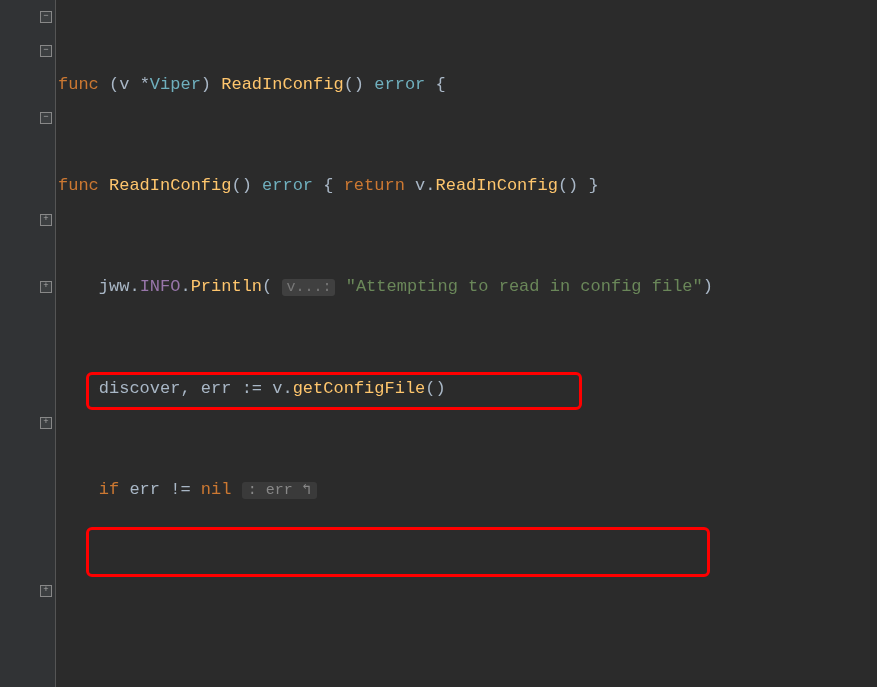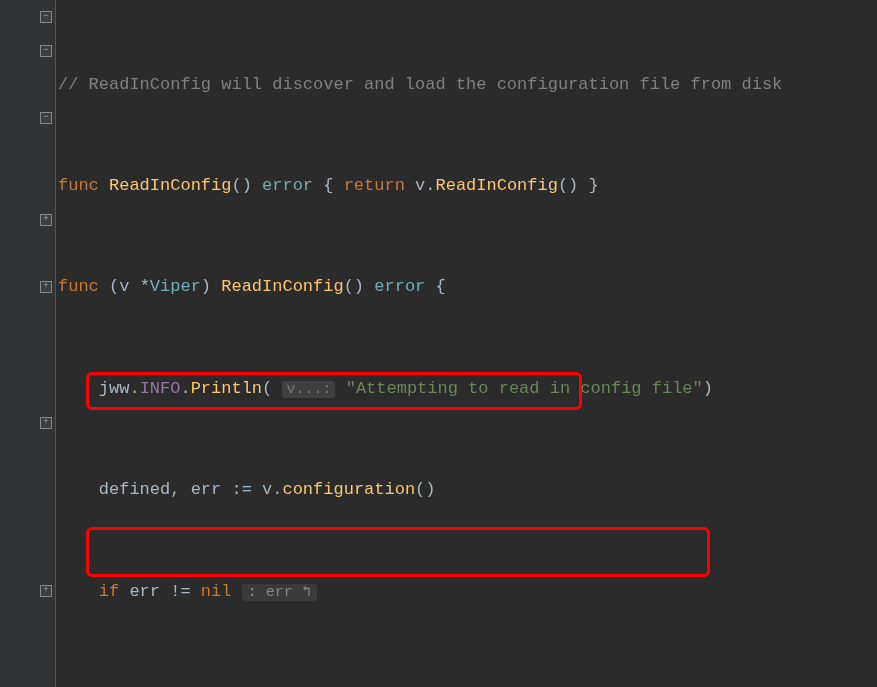--- a/index.html
+++ b/index.html
@@ -104,25 +104,24 @@
     </div>
   <div class="fold-icon" style="top:417px">
       <span>+</span>
     </div>
   <div class="fold-icon" style="top:585px">
       <span>+</span>
     </div>
 </div>
 
 <div class="code-area">
-  <div class="line"><span class="comment">// ReadInConfig will discover and load the configuration file from disk</span></div>
+  <div class="line"><span class="keyword">func</span> <span class="paren">(</span><span class="ident">v</span> <span class="op">*</span><span class="type">Viper</span><span class="paren">) </span><span class="func-name">ReadInConfig</span><span class="paren">() </span><span class="type">error</span> <span class="brace">{</span></div>
   <div class="line"><span class="keyword">func</span> <span class="func-name">ReadInConfig</span><span class="paren">() </span><span class="type">error</span> <span class="brace">{ </span><span class="keyword">return</span> <span class="ident">v</span><span class="op">.</span><span class="func-name">ReadInConfig</span><span class="paren">() </span><span class="brace">}</span></div>
-  <div class="line"><span class="keyword">func</span> <span class="paren">(</span><span class="ident">v</span> <span class="op">*</span><span class="type">Viper</span><span class="paren">) </span><span class="func-name">ReadInConfig</span><span class="paren">() </span><span class="type">error</span> <span class="brace">{</span></div>
   <div class="line">    <span class="ident">jww</span><span class="op">.</span><span class="const">INFO</span><span class="op">.</span><span class="func-name">Println</span><span class="paren">(</span> <span class="param-hint">v...:</span> <span class="string">"Attempting to read in config file"</span><span class="paren">)</span></div>
-  <div class="line">    <span class="ident">defined</span><span class="op">, </span><span class="ident">err</span> <span class="op">:= </span><span class="ident">v</span><span class="op">.</span><span class="func-name">configuration</span><span class="paren">()</span></div>
+  <div class="line">    <span class="ident">discover</span><span class="op">, </span><span class="ident">err</span> <span class="op">:= </span><span class="ident">v</span><span class="op">.</span><span class="func-name">getConfigFile</span><span class="paren">()</span></div>
   <div class="line">    <span class="keyword">if</span> <span class="ident">err</span> <span class="op">!= </span><span class="keyword">nil</span> <span class="folded">: err ↰</span></div>
   
   
   
   
   
   
   
   
   

